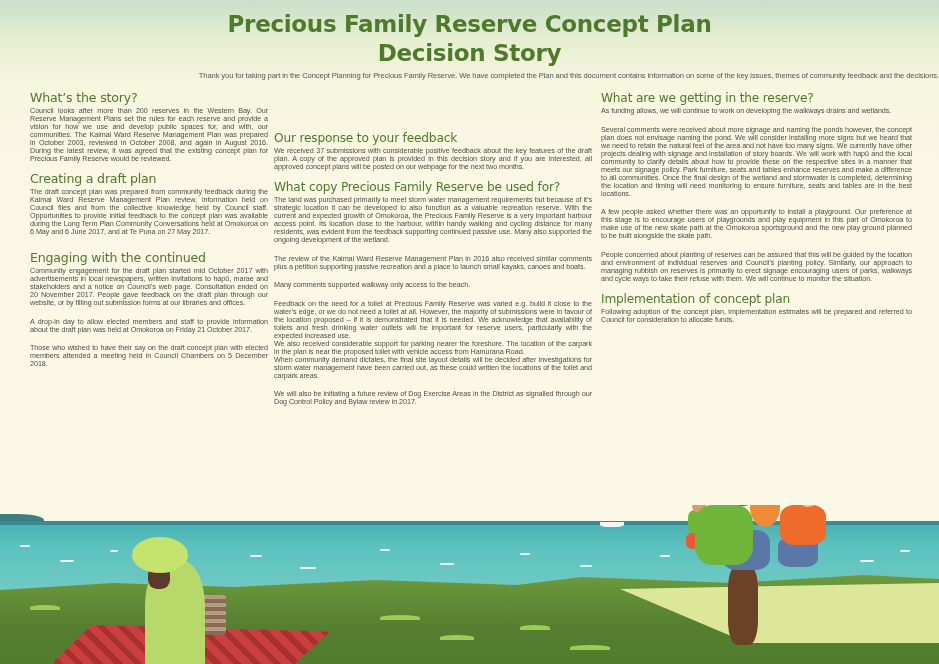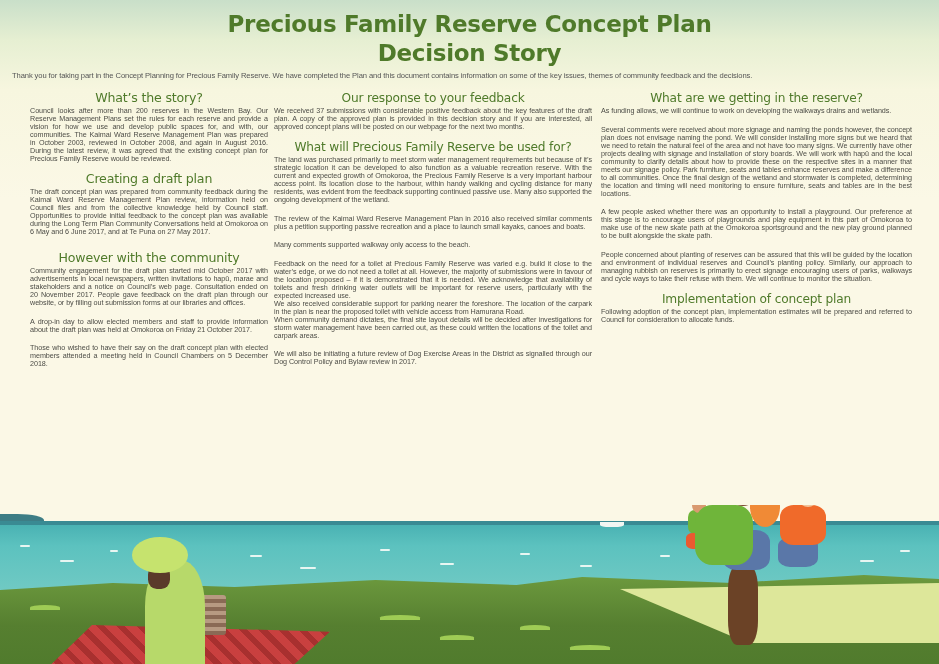--- a/index.html
+++ b/index.html
@@ -10,30 +10,30 @@
     color: #4a4a44;
     position: relative;
   }
   .title {
     position: absolute; left: 0; top: 10px; width: 939px;
     text-align: center; color: #4f7a2a;
     font-family: "DejaVu Sans", sans-serif; font-weight: bold;
     font-size: 23px; line-height: 29px; letter-spacing: -0.3px;
   }
   .intro {
-    position: absolute; left: 0; top: 71px; width: 939px; text-align: left;
-    font-size: 7.6px; color: #555; letter-spacing: -0.1px; padding-left: 12px;
+    position: absolute; left: 0; top: 71px; width: 939px; text-align: right;
+    font-size: 7.6px; color: #555; letter-spacing: -0.1px;
   }
   .col { position: absolute; top: 90px; }
   .col1 { left: 30px; width: 238px; }
-  .col2 { left: 274px; width: 318px; }
+  .col2 { left: 274px; width: 318px; margin-top: 40px; }
   .col3 { left: 601px; width: 311px; }
   h2 {
     color: #4f7a2a; font-family: "DejaVu Sans", sans-serif; font-weight: normal;
-    font-size: 12.6px; line-height: 16px; letter-spacing: -0.2px; margin-bottom: 1px; text-align: center;
+    font-size: 12.6px; line-height: 16px; letter-spacing: -0.2px; margin-bottom: 1px;
   }
   .col2 h2, .col3 h2 { font-size: 12.2px; }
   p {
     font-size: 7.2px; line-height: 8px; text-align: justify; color: #4c4c46;
     letter-spacing: -0.05px;
   }
   .gap { height: 10.5px; }
   .sec-gap { height: 8px; }
 
   
@@ -89,37 +89,37 @@
     <h2>What’s the story?</h2>
     <p>Council looks after more than 200 reserves in the Western Bay. Our Reserve Management Plans set the rules for each reserve and provide a vision for how we use and develop public spaces for, and with, our communities. The Kaimai Ward Reserve Management Plan was prepared in October 2003, reviewed in October 2008, and again in August 2016. During the latest review, it was agreed that the existing concept plan for Precious Family Reserve would be reviewed.</p>
   </section>
   <div class="sec-gap"></div>
   <section>
     <h2>Creating a draft plan</h2>
     <p>The draft concept plan was prepared from community feedback during the Kaimai Ward Reserve Management Plan review, information held on Council files and from the collective knowledge held by Council staff. Opportunities to provide initial feedback to the concept plan was available during the Long Term Plan Community Conversations held at Omokoroa on 6 May and 6 June 2017, and at Te Puna on 27 May 2017.</p>
   </section>
   <div class="sec-gap" style="height:14px"></div>
   <section>
-    <h2>However with the community</h2>
+    <h2>Engaging with the continued</h2>
     <p>Community engagement for the draft plan started mid October 2017 with advertisements in local newspapers, written invitations to hapū, marae and stakeholders and a notice on Council’s web page. Consultation ended on 20 November 2017. People gave feedback on the draft plan through our website, or by filling out submission forms at our libraries and offices.</p>
     <div class="gap"></div>
     <p>A drop-in day to allow elected members and staff to provide information about the draft plan was held at Omokoroa on Friday 21 October 2017.</p>
     <div class="gap"></div>
     <p>Those who wished to have their say on the draft concept plan with elected members attended a meeting held in Council Chambers on 5 December 2018.</p>
   </section>
 </div>
 
 <div class="col col2">
   <section>
     <h2>Our response to your feedback</h2>
     <p>We received 37 submissions with considerable positive feedback about the key features of the draft plan. A copy of the approved plan is provided in this decision story and if you are interested, all approved concept plans will be posted on our webpage for the next two months.</p>
   </section>
   <div class="sec-gap"></div>
   <section>
-    <h2>What will Precious Family Reserve be used for?</h2>
+    <h2>What copy Precious Family Reserve be used for?</h2>
     <p>The land was purchased primarily to meet storm water management requirements but because of it’s strategic location it can be developed to also function as a valuable recreation reserve. With the current and expected growth of Omokoroa, the Precious Family Reserve is a very important harbour access point. Its location close to the harbour, within handy walking and cycling distance for many residents, was evident from the feedback supporting continued passive use. Many also supported the ongoing development of the wetland.</p>
     <div class="gap"></div>
     <p>The review of the Kaimai Ward Reserve Management Plan in 2016 also received similar comments plus a petition supporting passive recreation and a place to launch small kayaks, canoes and boats.</p>
     <div class="gap"></div>
     <p>Many comments supported walkway only access to the beach.</p>
     <div class="gap"></div>
     <p>Feedback on the need for a toilet at Precious Family Reserve was varied e.g. build it close to the water’s edge, or we do not need a toilet at all. However, the majority of submissions were in favour of the location proposed – if it is demonstrated that it is needed. We acknowledge that availability of toilets and fresh drinking water outlets will be important for reserve users, particularly with the expected increased use.</p>
     <p>We also received considerable support for parking nearer the foreshore. The location of the carpark in the plan is near the proposed toilet with vehicle access from Hamurana Road.</p>
     <p>When community demand dictates, the final site layout details will be decided after investigations for storm water management have been carried out, as these could written the locations of the toilet and carpark areas.</p>
     <div class="gap"></div>

